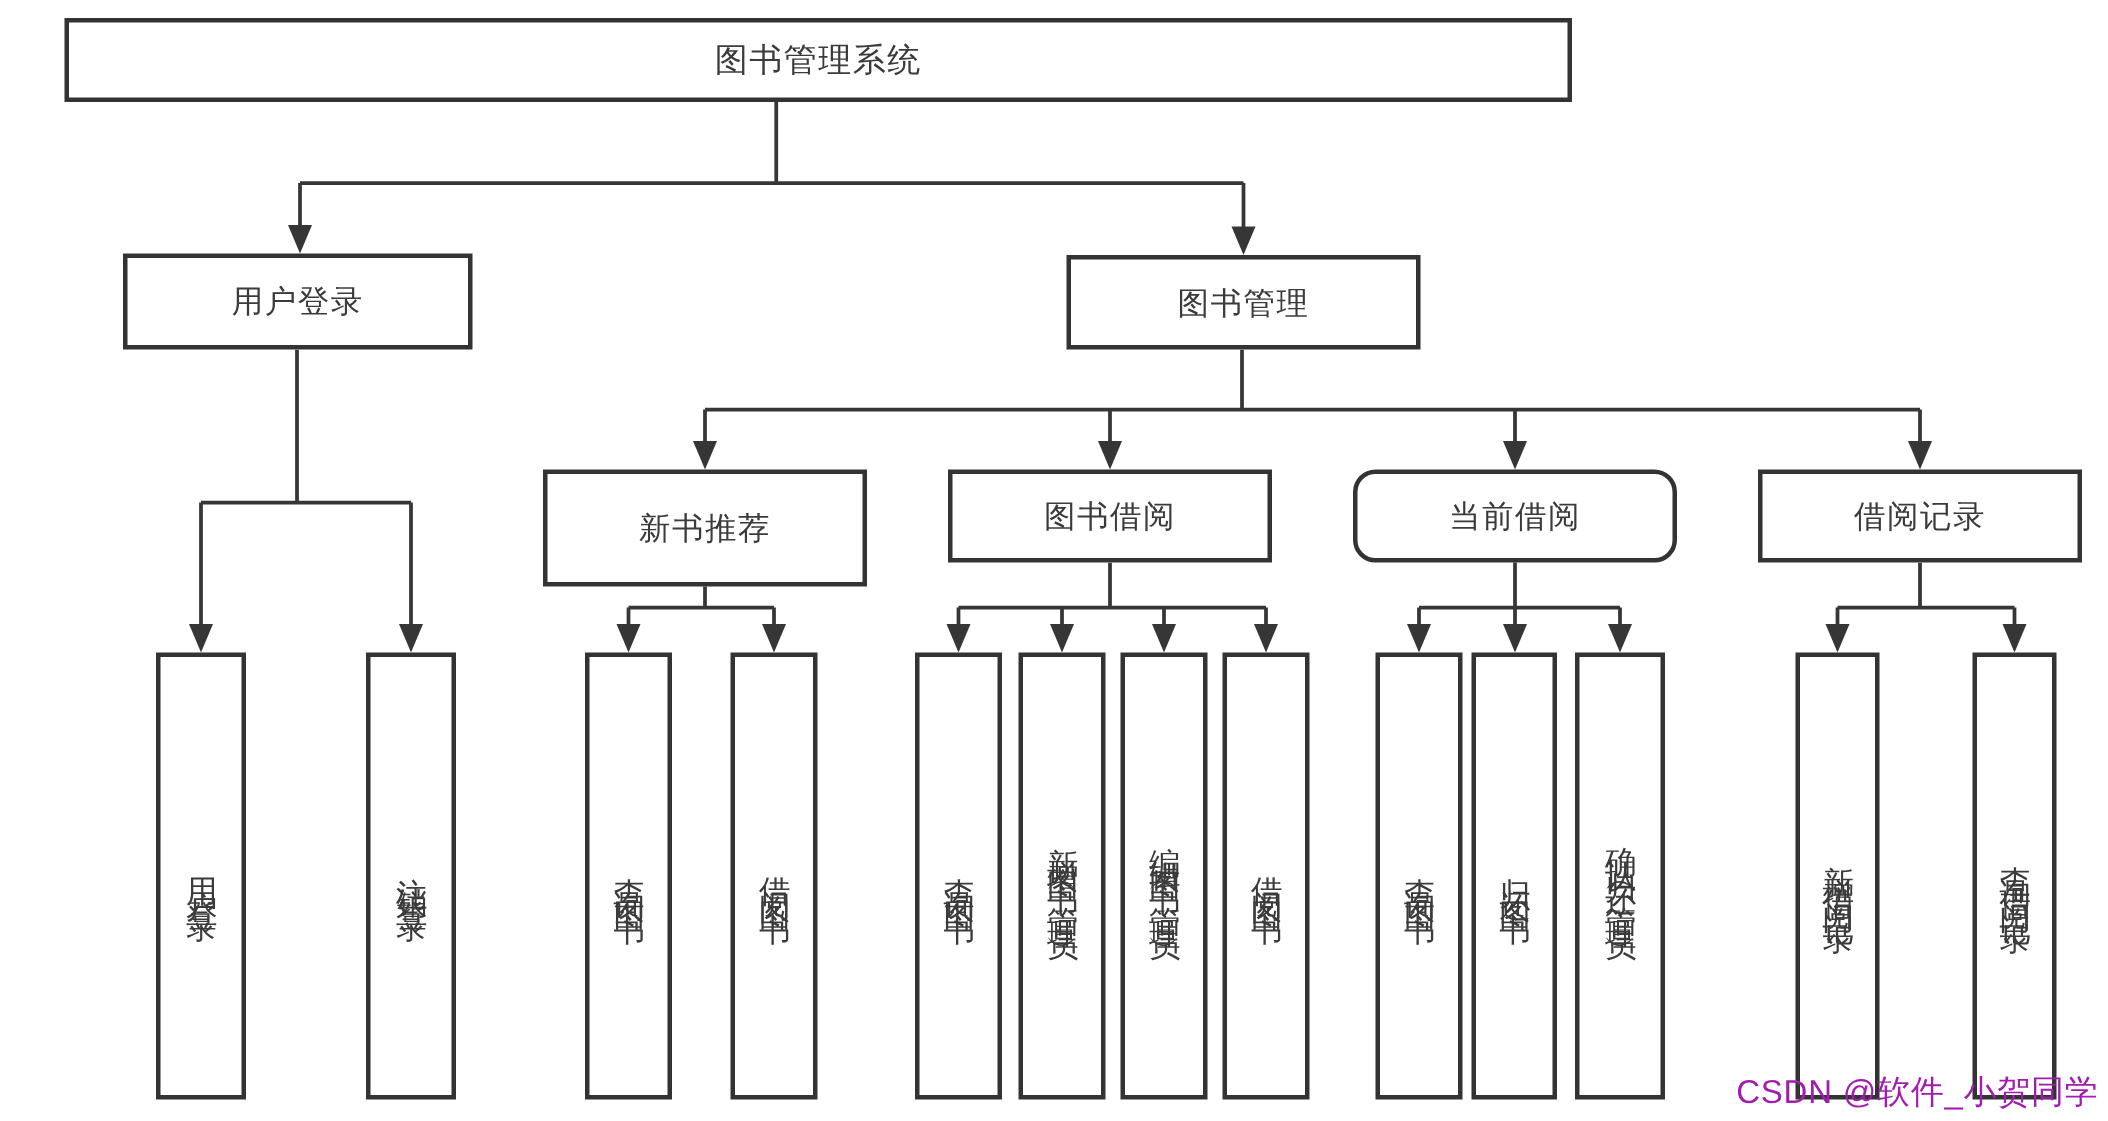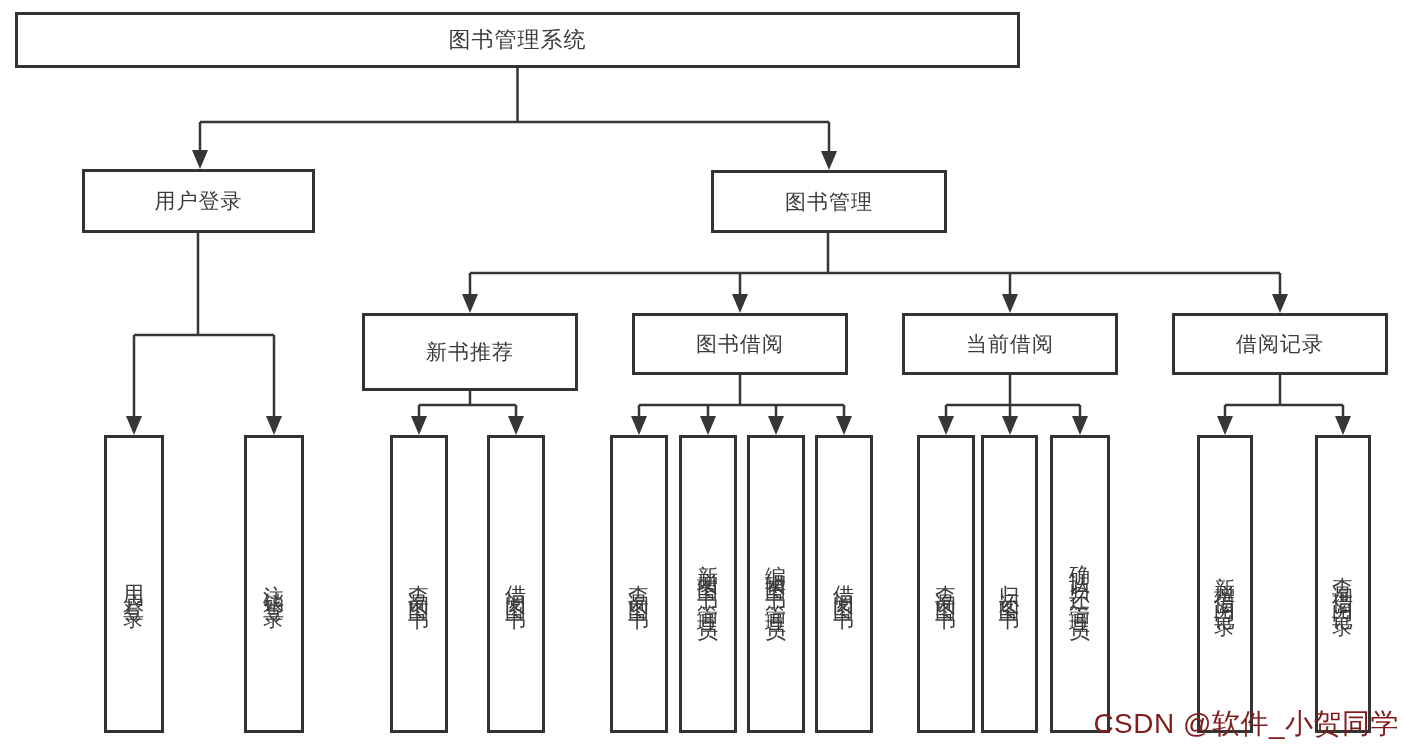--- a/index.html
+++ b/index.html
@@ -23,35 +23,35 @@
     background: #ffffff;
     border: 3px solid #333333;
     color: #3b3b3b;
     display: flex;
     align-items: center;
     justify-content: center;
     z-index: 1;
     letter-spacing: 1px;
   }
   .h { font-size: 21px; }
-  .root-box { font-size: 22px; }
+  .root-box { font-size: 22px; margin-left: 28px; }
   .v {
     writing-mode: vertical-rl;
     text-orientation: mixed;
     font-size: 21px;
     letter-spacing: 8px;
     line-height: 1.1;
   }
   .watermark {
     position: absolute;
     right: 6px;
     bottom: 4px;
     z-index: 2;
-    color: #7f1d1d;
-    font-size: 28px;
+    color: #a21caf;
+    font-size: 22px;
     letter-spacing: 0.5px;
     white-space: nowrap;
   }
 </style>
 </head>
 <body>
 
 <div class="canvas">
 
   <svg class="connectors" viewBox="0 0 1405 747" xmlns="http://www.w3.org/2000/svg">
@@ -94,21 +94,21 @@
     </g>
   </svg>
 
   <div class="box h root-box" style="left:15px; top:12px; width:1005px; height:56px;">图书管理系统</div>
 
   <div class="box h" style="left:82px; top:169px; width:233px; height:64px;">用户登录</div>
   <div class="box h" style="left:711px; top:170px; width:236px; height:63px;text-align:center;">图书管理</div>
 
   <div class="box h" style="left:362px; top:313px; width:216px; height:78px;">新书推荐</div>
   <div class="box h" style="left:632px; top:313px; width:216px; height:62px;text-align:center;">图书借阅</div>
-  <div class="box h" style="left:902px; top:313px; width:216px; height:62px;">当前借阅</div>
+  <div class="box h" style="left:902px; top:313px; width:216px; height:62px;border-radius:15px;">当前借阅</div>
   <div class="box h" style="left:1172px; top:313px; width:216px; height:62px;">借阅记录</div>
 
   <div class="box v" style="left:104px; top:435px; width:60px; height:298px;">用户登录</div>
   <div class="box v" style="left:244px; top:435px; width:60px; height:298px;">注销登录</div>
 
   <div class="box v" style="left:390px; top:435px; width:58px; height:298px;">查询图书</div>
   <div class="box v" style="left:487px; top:435px; width:58px; height:298px;">借阅图书</div>
 
   <div class="box v" style="left:610px; top:435px; width:58px; height:298px;">查询图书</div>
   <div class="box v" style="left:679px; top:435px; width:58px; height:298px;">新增图书（管理员）</div>

